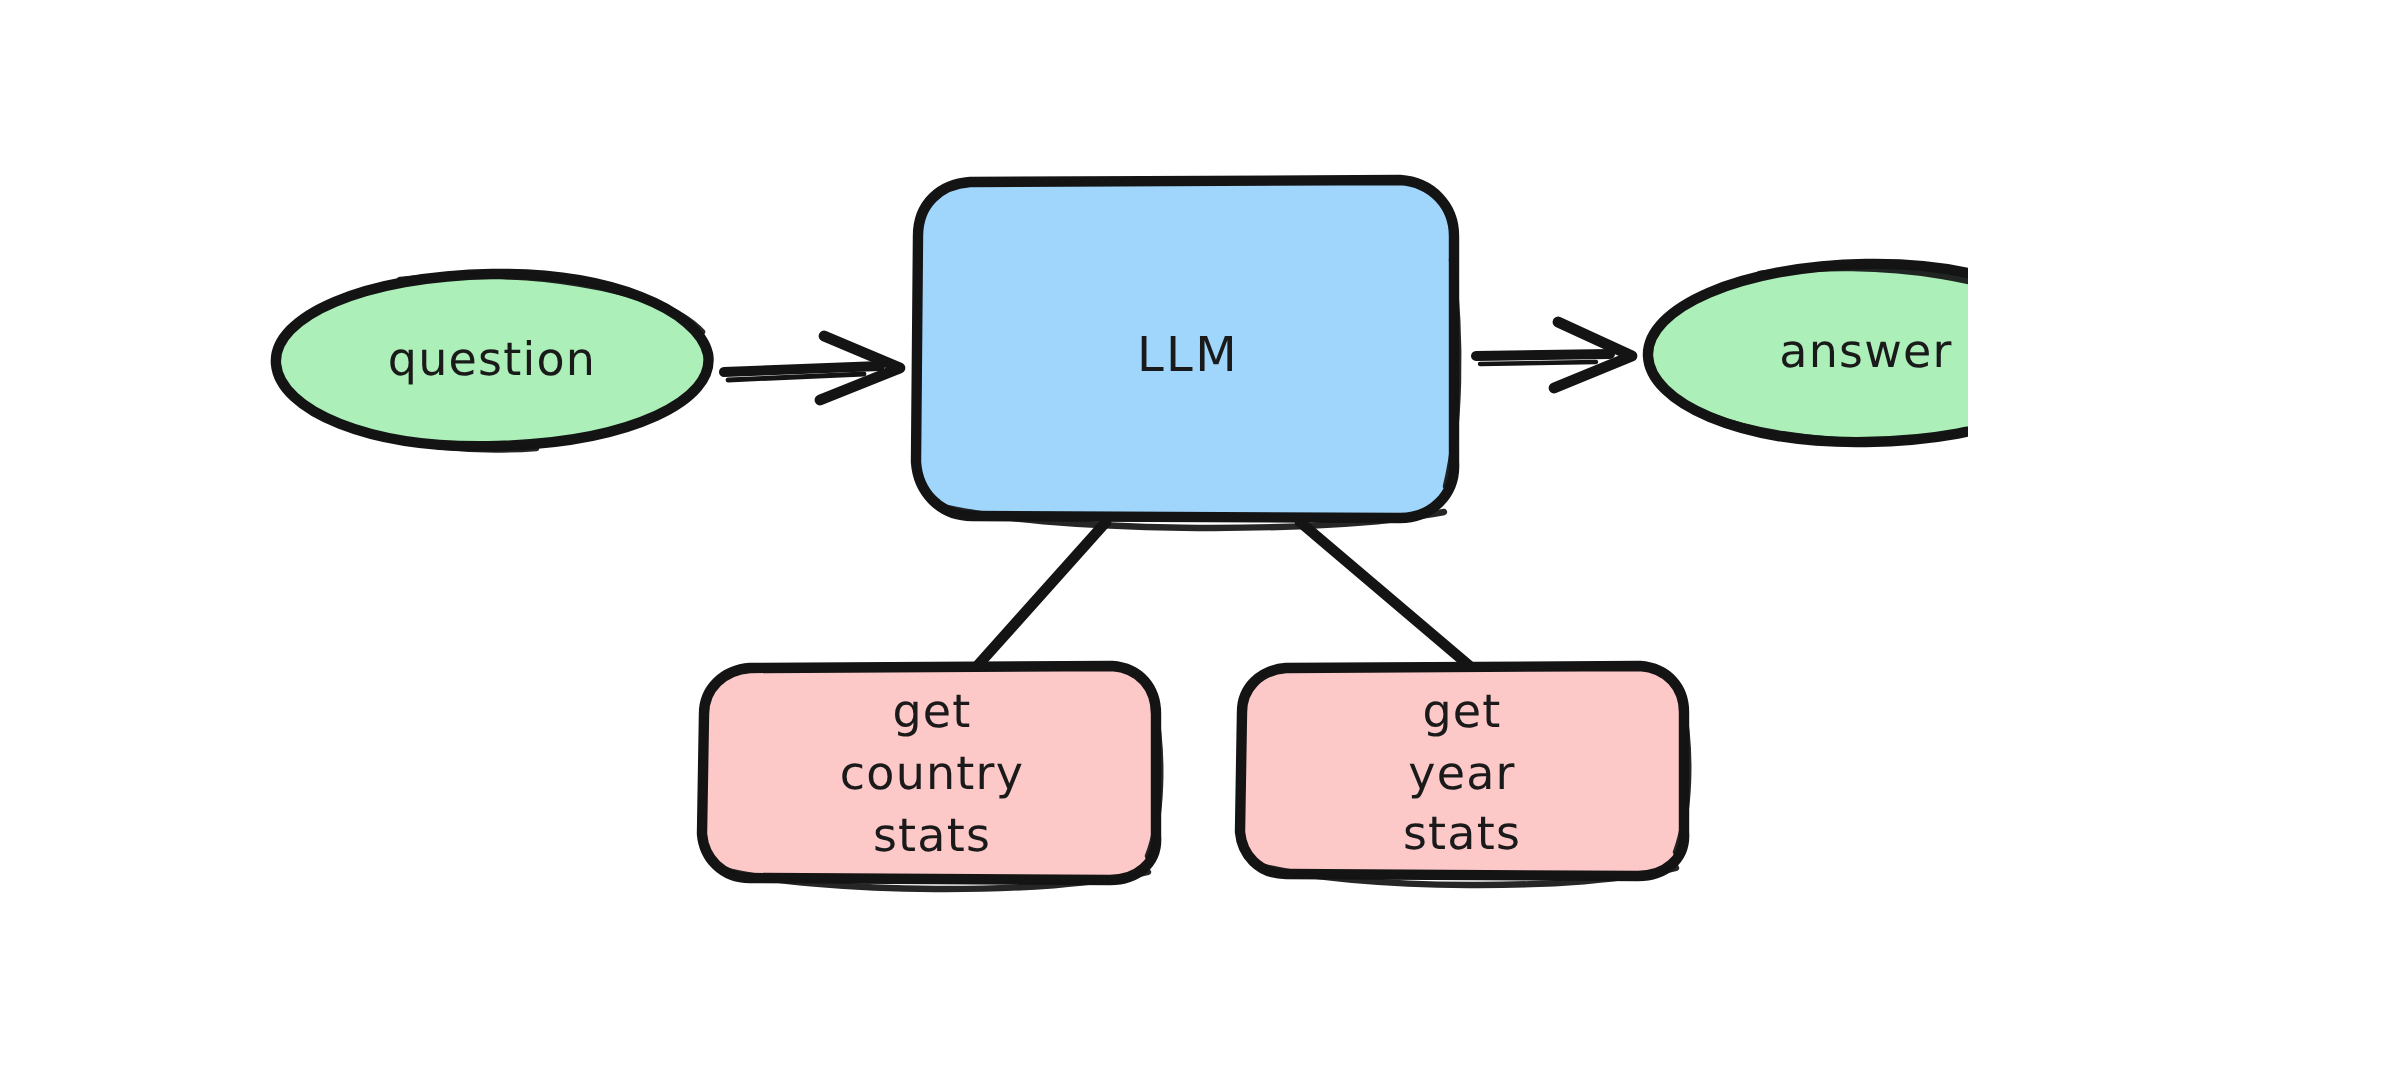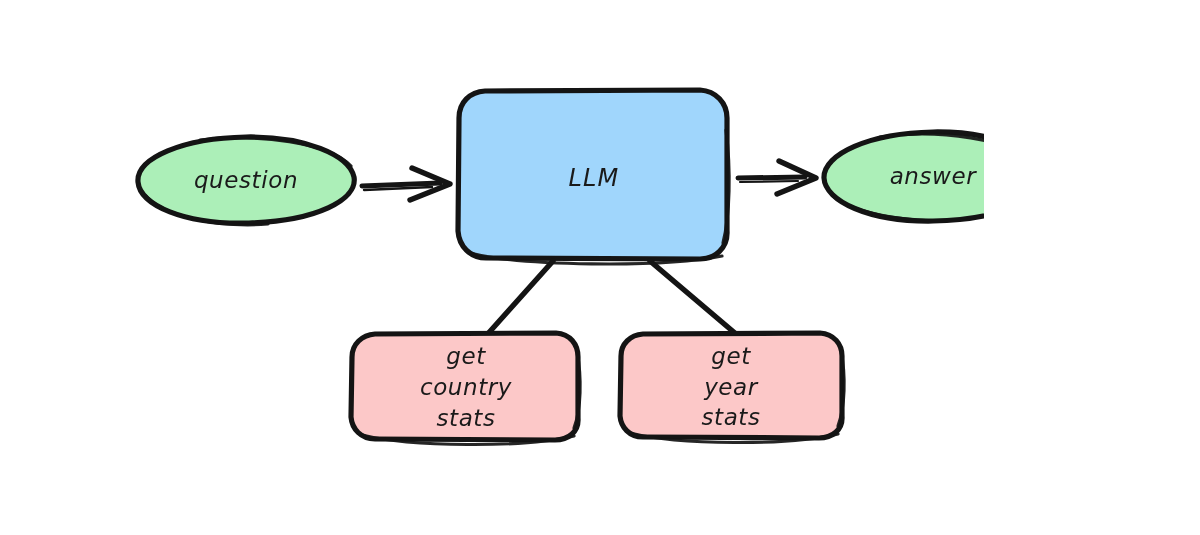--- a/index.html
+++ b/index.html
@@ -9,21 +9,20 @@
   }
   body {
     font-family: "DejaVu Sans", sans-serif;
   }
   #canvas-wrap {
     position: relative;
     width: 984px;
     height: 535px;
     background: #ffffff;
     overflow: hidden;
-    font-style: italic;
   }
   #diagram-svg {
     position: absolute;
     top: 0;
     left: 0;
     width: 1200px;
     height: 535px;
     display: block;
   }
   .node-label {

